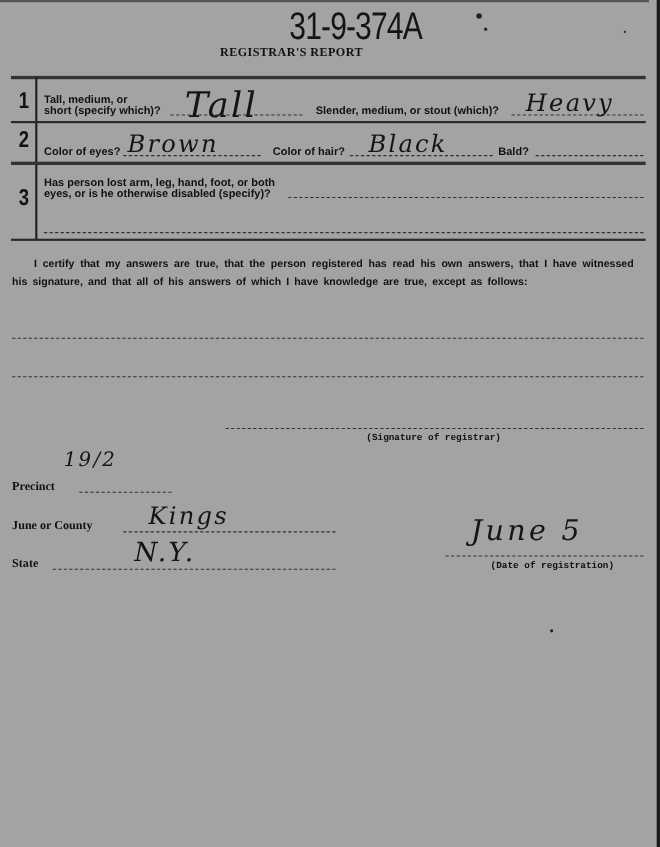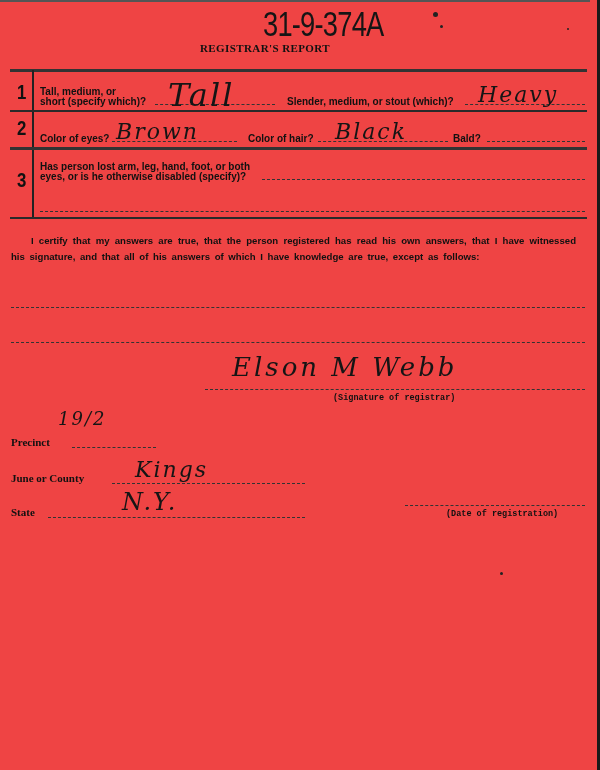--- a/index.html
+++ b/index.html
@@ -12,21 +12,21 @@
       height: 770px;
       position: relative;
       overflow: hidden;
       font-family: "Liberation Serif", serif;
       color: #111;
     }
     .page {
       position: absolute;
       left: 0; top: 0;
       width: 600px; height: 770px;
-      background: #ef4444;
+      background: #a3a3a3;
     }
     .edge-right {
       position: absolute;
       right: 0; top: 0;
       width: 3px; height: 770px;
       background: #1a1a1a;
     }
     .edge-top {
       position: absolute;
       left: 0; top: 0;
@@ -182,33 +182,33 @@
   <div class="label" style="left:40px; top:172px;">eyes, or is he otherwise disabled (specify)?</div>
   <div class="dots" style="left:262px; top:179px; width:323px;"></div>
   <div class="dots" style="left:40px; top:211px; width:545px;"></div>
 
   <div class="hline" style="top:217px;"></div>
 
   <div class="cert">I certify that my answers are true, that the person registered has read his own answers, that I have witnessed his signature, and that all of his answers of which I have knowledge are true, except as follows:</div>
   <div class="dots" style="left:11px; top:307px; width:574px;"></div>
   <div class="dots" style="left:11px; top:342px; width:574px;"></div>
 
-  <div class="hand" style="left:232px; top:352px; font-size:26px; letter-spacing:3px;">Elson M Webb</div>
   <div class="dots" style="left:205px; top:389px; width:380px;"></div>
   <div class="caption" style="left:333px; top:393px;">(Signature of registrar)</div>
 
   <div class="hand" style="left:58px; top:408px; font-size:18px;">19/2</div>
   <div class="label-lg" style="left:11px; top:436px;">Precinct</div>
   <div class="dots" style="left:72px; top:447px; width:84px;"></div>
 
   <div class="label-lg" style="left:11px; top:472px;">June or County</div>
   <div class="dots" style="left:112px; top:483px; width:193px;"></div>
   <div class="hand" style="left:135px; top:457px; font-size:22px;">Kings</div>
 
   <div class="label-lg" style="left:11px; top:506px;">State</div>
   <div class="dots" style="left:48px; top:517px; width:257px;"></div>
   <div class="hand" style="left:122px; top:488px; font-size:24px;">N.Y.</div>
 
+  <div class="hand" style="left:428px; top:468px; font-size:26px; letter-spacing:3px;">June 5</div>
   <div class="dots" style="left:405px; top:505px; width:180px;"></div>
   <div class="caption" style="left:446px; top:509px;">(Date of registration)</div>
 
   <div class="speck" style="left:500px; top:572px;"></div>
 </div>
 
 </body></html>

